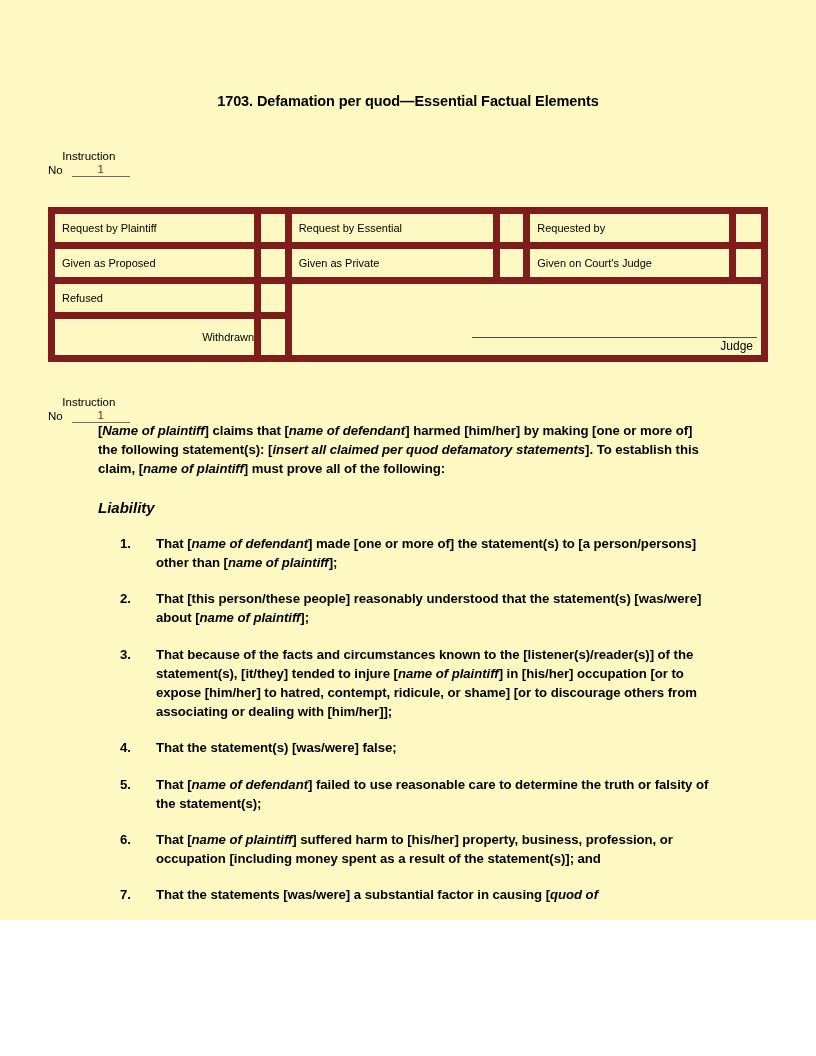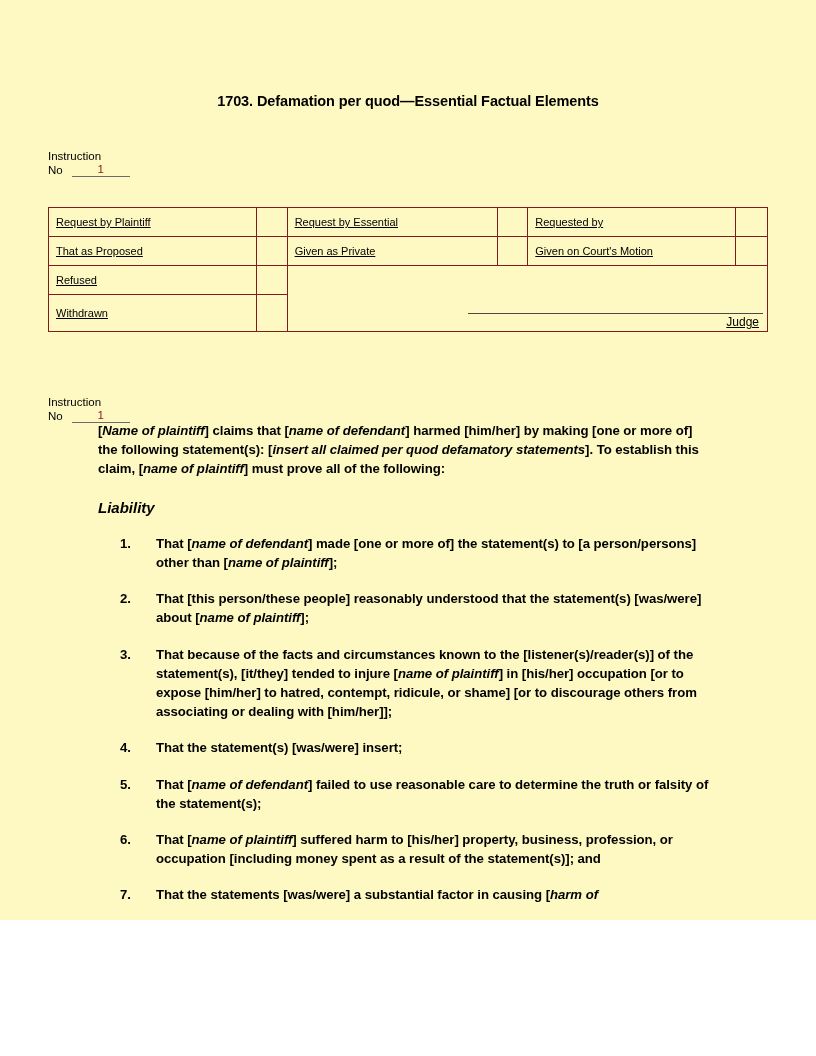--- a/index.html
+++ b/index.html
@@ -35,21 +35,21 @@
   .doc-title .line2 { display: block; }
 
   
   .instr-block {
     position: absolute;
     font-size: 11.5px;
     line-height: 14px;
     font-weight: normal;
     white-space: nowrap;
   }
-  .instr-block .lbl-1 { display: block; }
+  .instr-block .lbl-1 { display: block; text-align: center; }
   .instr-row {
     display: flex;
     align-items: flex-end;
   }
   .instr-no-word { display: inline-block; }
   .instr-rule {
     display: inline-block;
     width: 58px;
     margin-left: 9px;
     border-bottom: 1px solid #6b6b6b;
@@ -71,41 +71,40 @@
     position: absolute;
     left: 48px;
     top: 207px;
     width: 720px;
     border-collapse: collapse;
     table-layout: fixed;
     font-size: 11px;
     font-weight: normal;
   }
   .disp-table td {
-    border: 1px solid #7f1d1d;
+    border: 7px solid #7f1d1d;
     padding: 0 0 0 7px;
     vertical-align: middle;
     height: 28px;
     font-size: 11px;
     line-height: 14px;
     color: #000;
-    text-decoration: underline;
   }
   .disp-table td.cb {
     padding: 0;
     border-left: 1px solid #4a4a4a;
   }
   .col-label { width: 203px; }
   .col-cb    { width: 30px; }
   .col-label2{ width: 205px; }
   .col-cb2   { width: 30px; }
   .col-label3{ width: 203px; }
   .col-cb3   { width: 31px; }
 
-  td.tall { height: 36px; }
+  td.tall { height: 36px; text-align: right; }
   td.blank-big { vertical-align: bottom; padding: 0 4px 3px 0; }
 
   .sig-wrap {
     display: block;
     text-align: right;
   }
   .sig-line {
     display: block;
     margin-left: 180px;
     border-bottom: 1px solid #4a4a4a;
@@ -193,25 +192,25 @@
     <tbody>
       <tr>
         <td>Request by Plaintiff</td>
         <td class="cb"></td>
         <td>Request by Essential</td>
         <td class="cb"></td>
         <td>Requested by</td>
         <td class="cb"></td>
       </tr>
       <tr>
-        <td>That as Proposed</td>
+        <td>Given as Proposed</td>
         <td class="cb"></td>
         <td>Given as Private</td>
         <td class="cb"></td>
-        <td>Given on Court's Motion</td>
+        <td>Given on Court's Judge</td>
         <td class="cb"></td>
       </tr>
       <tr>
         <td>Refused</td>
         <td class="cb"></td>
         <td colspan="4" rowspan="2" class="blank-big">
           <span class="sig-wrap">
             <span class="sig-line"></span>
             <span class="sig-caption">Judge</span>
           </span>
@@ -242,28 +241,28 @@
       <li>
         <span class="num">1.</span><span>That [</span><span class="it">name of defendant</span><span>] made [one or more of] the statement(s) to [a person/persons] other than [</span><span class="it">name of plaintiff</span><span>];</span>
       </li>
       <li>
         <span class="num">2.</span><span>That [this person/these people] reasonably understood that the statement(s) [was/were] about [</span><span class="it">name of plaintiff</span><span>];</span><span class="it"></span><span></span>
       </li>
       <li>
         <span class="num">3.</span><span>That because of the facts and circumstances known to the [listener(s)/reader(s)] of the statement(s), [it/they] tended to injure [</span><span class="it">name of plaintiff</span><span>] in [his/her] occupation [or to expose [him/her] to hatred, contempt, ridicule, or shame] [or to discourage others from associating or dealing with [him/her]];</span><span class="it"></span><span></span>
       </li>
       <li>
-        <span class="num">4.</span><span>That the statement(s) [was/were] insert;</span><span class="it"></span><span></span><span class="it"></span><span></span>
+        <span class="num">4.</span><span>That the statement(s) [was/were] false;</span><span class="it"></span><span></span><span class="it"></span><span></span>
       </li>
       <li>
         <span class="num">5.</span><span>That [</span><span class="it">name of defendant</span><span>] failed to use reasonable care to determine the truth or falsity of the statement(s);</span><span class="it"></span><span></span>
       </li>
       <li>
         <span class="num">6.</span><span>That [</span><span class="it">name of plaintiff</span><span>] suffered harm to [his/her] property, business, profession, or occupation [including money spent as a result of the statement(s)]; and</span><span class="it"></span><span></span>
       </li>
       <li>
-        <span class="num">7.</span><span>That the statements [was/were] a substantial factor in causing [</span><span class="it">harm of</span><span></span><span class="it"></span><span></span>
+        <span class="num">7.</span><span>That the statements [was/were] a substantial factor in causing [</span><span class="it">quod of</span><span></span><span class="it"></span><span></span>
       </li>
     </ol>
 
   </div>
 
 </div>
 
 </body></html>

